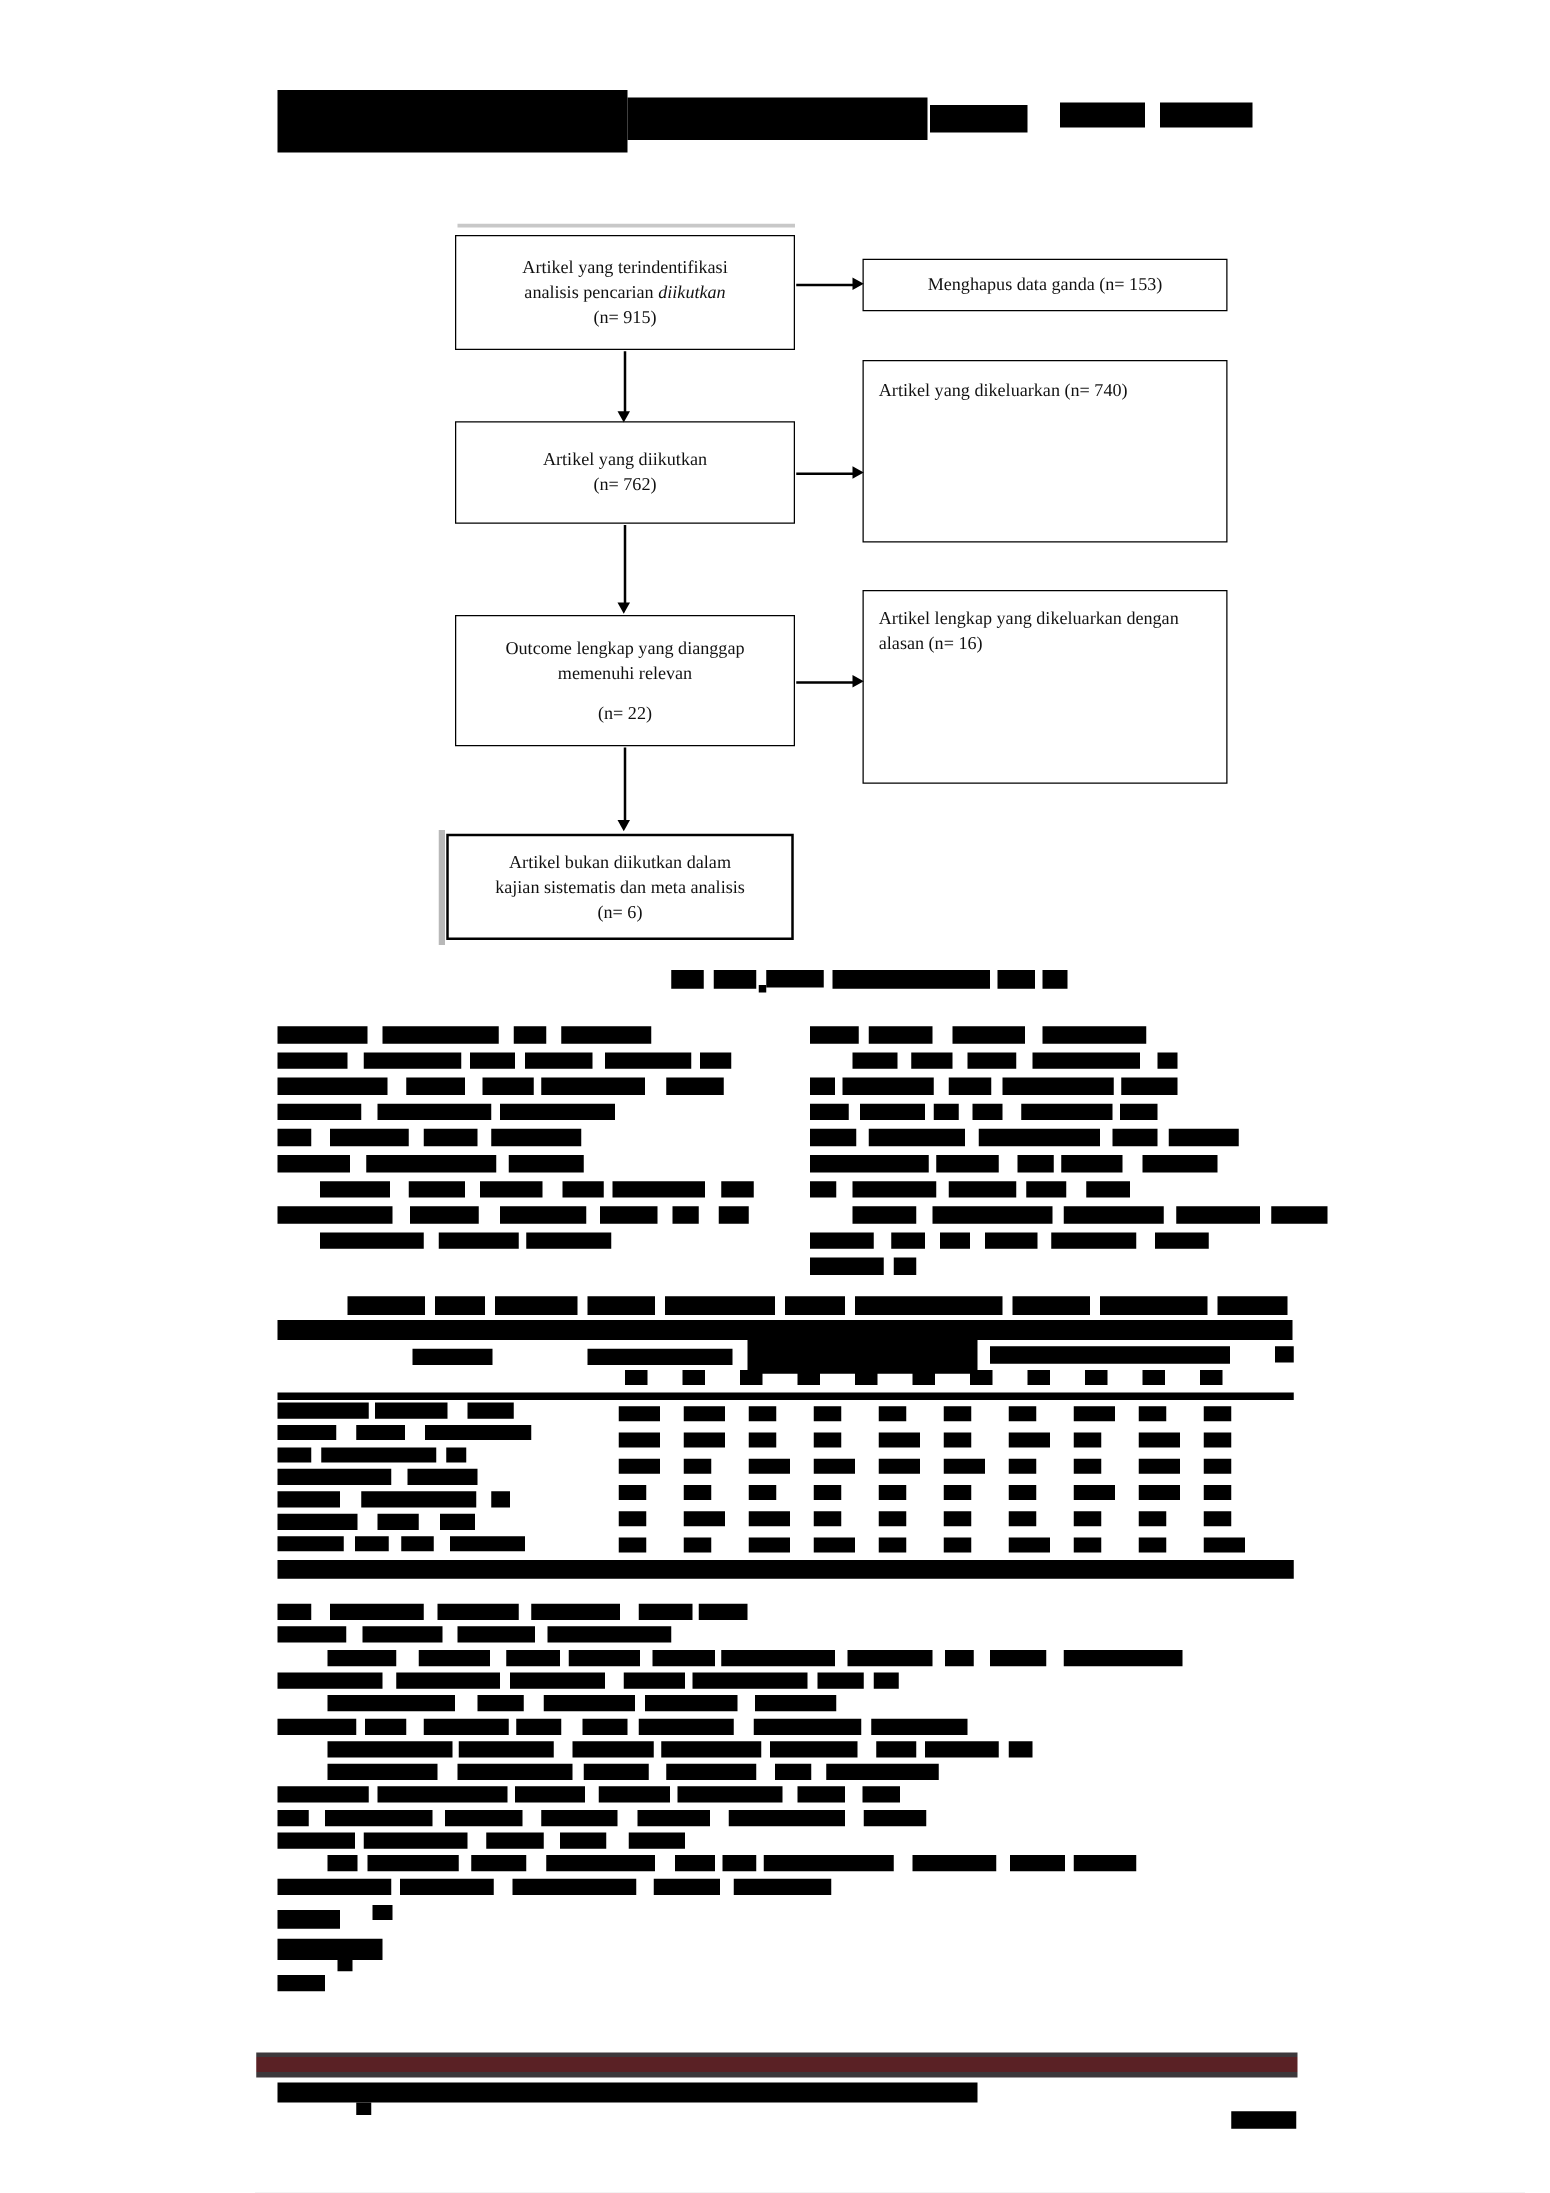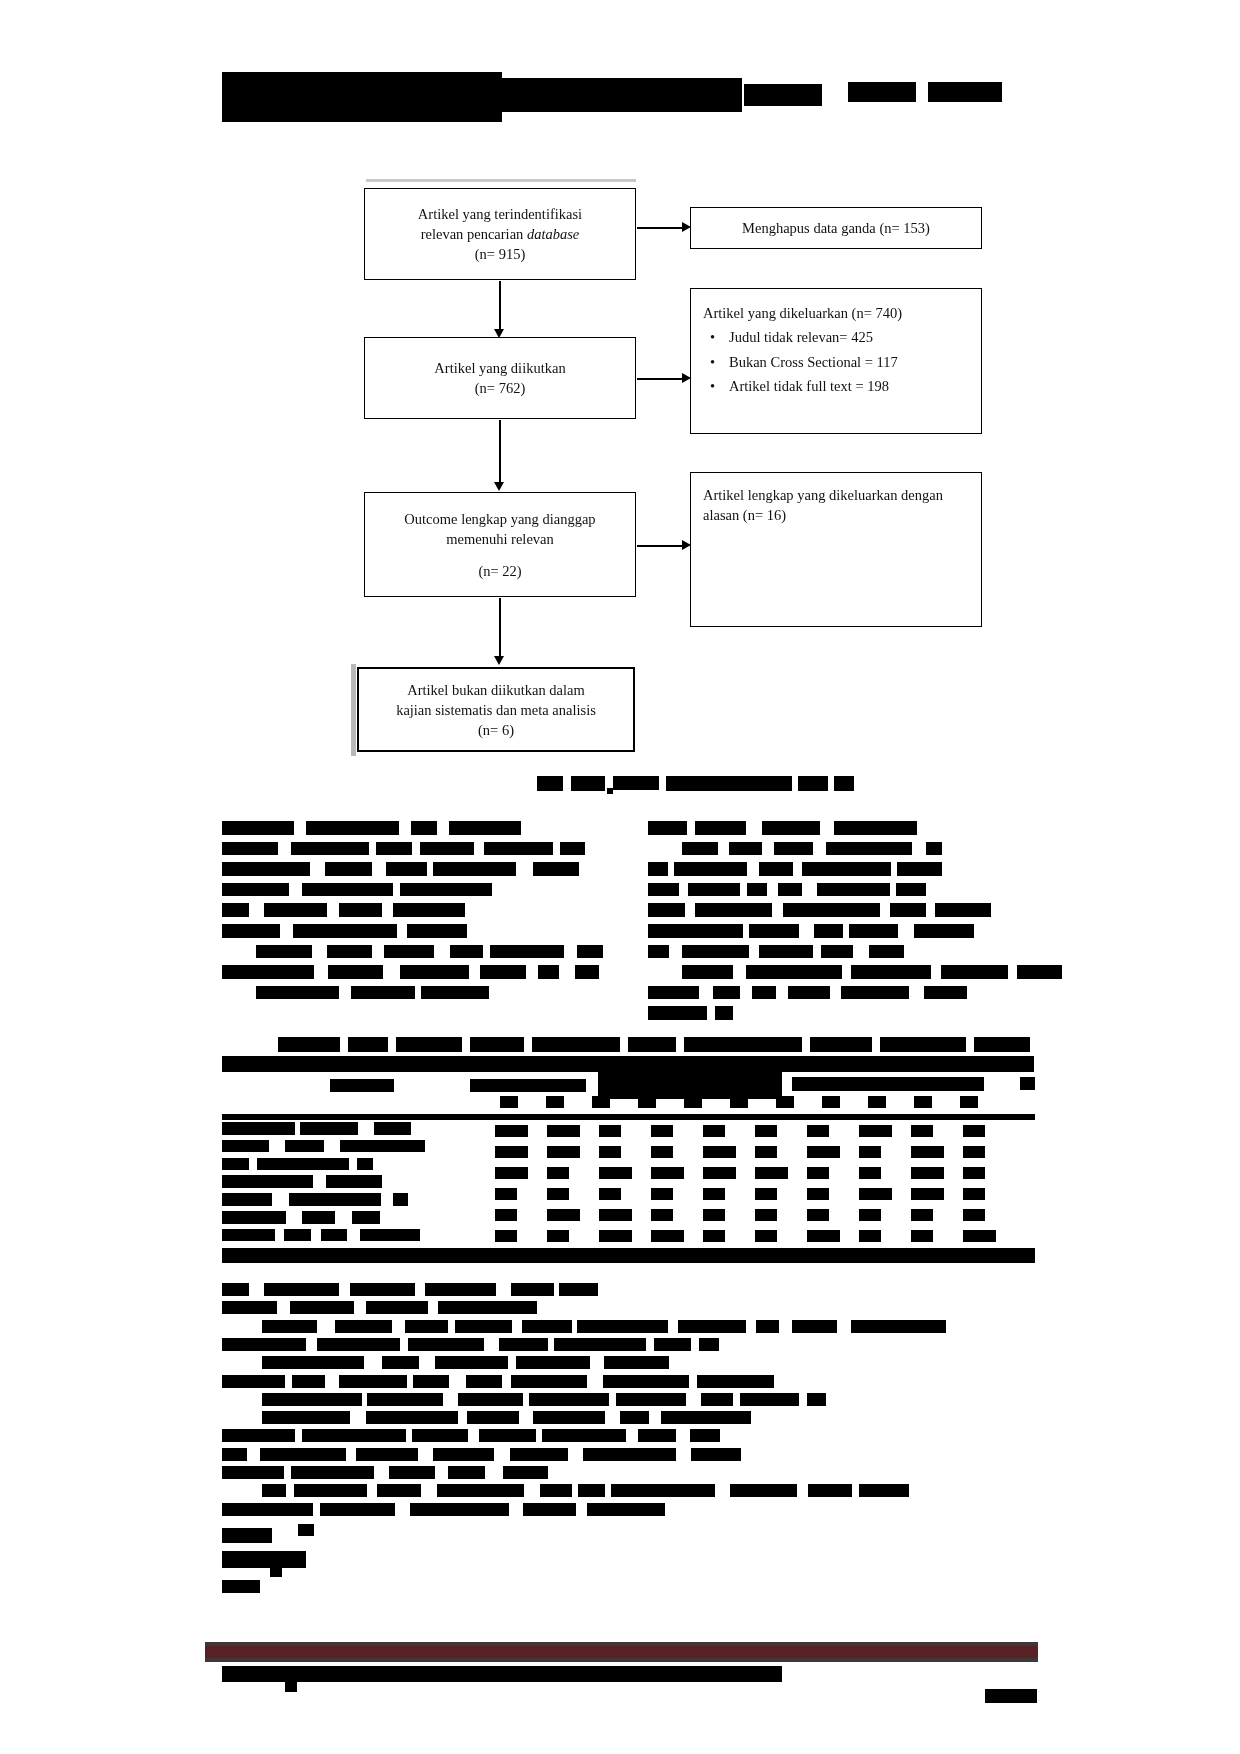--- a/index.html
+++ b/index.html
@@ -57,40 +57,35 @@
 
 <div class="page">
 
   <div class="gray-line" style="background: rgb(200, 200, 200);"></div>
   <div class="gray-tab" style="background: rgb(184, 184, 184);"></div>
 
   <div>
 
     <div class="fbox box-a">
       <div class="fline">Artikel yang terindentifikasi</div>
-      <div class="fline"><span>relevan pencarian </span><i>database</i></div>
+      <div class="fline"><span>analisis pencarian </span><i>diikutkan</i></div>
       <div class="fline">(n= 915)</div>
     </div>
 
     <div class="fbox box-b">
       <div class="fline">Menghapus data ganda (n= 153)</div>
     </div>
 
     <div class="fbox box-c">
       <div class="fline">Artikel yang diikutkan</div>
       <div class="fline">(n= 762)</div>
     </div>
 
     <div class="fbox box-d left">
       <div class="fline">Artikel yang dikeluarkan (n= 740)</div>
-      <ul>
-        <li>Judul tidak relevan= 425</li>
-        <li>Bukan Cross Sectional = 117</li>
-        <li>Artikel tidak full text = 198</li>
-      </ul>
     </div>
 
     <div class="fbox box-e">
       <div class="fline">Outcome lengkap yang dianggap</div>
       <div class="fline">memenuhi relevan</div>
       <div class="fline gap-line">(n= 22)</div>
     </div>
 
     <div class="fbox box-f left">
       <div class="fline">Artikel lengkap yang dikeluarkan dengan</div>

